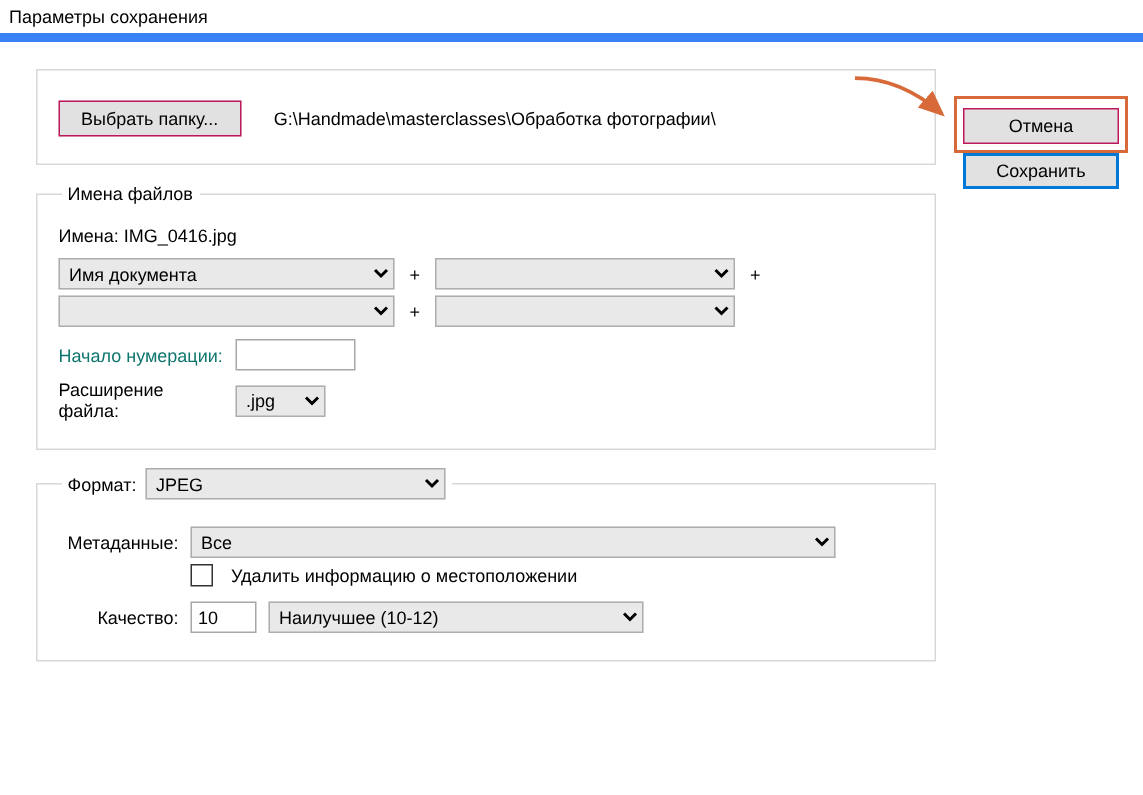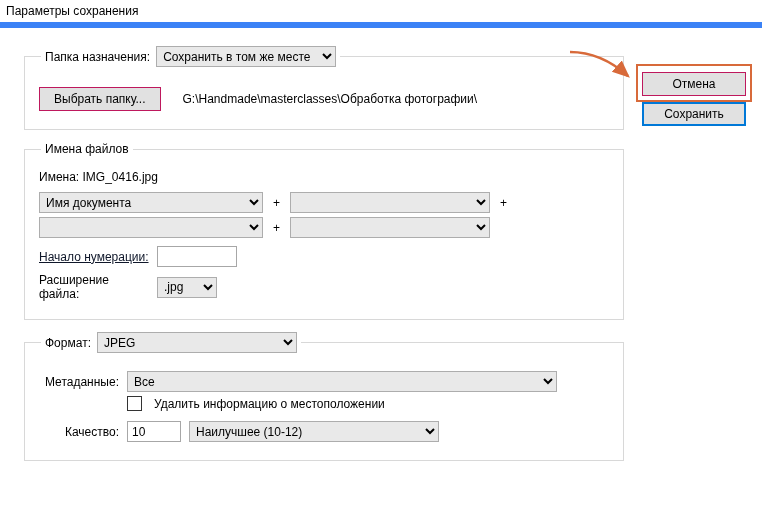--- a/index.html
+++ b/index.html
@@ -66,21 +66,21 @@
     border:2px solid #0078d7;
   }
   .checkbox {
     width:15px; height:15px;
     border:1px solid #333;
     display:inline-block;
     vertical-align:middle;
     margin-right:4px;
     background:#fff;
   }
-  .disabled { color:#0f172a;text-decoration:underline; }
+  .disabled { color:#0f766e; }
 
   
   .side-buttons {
     position:absolute;
     right:16px; top:44px;
     display:flex; flex-direction:column; gap:6px;
     width:104px;
   }
   .side-buttons .btn { width:100%; }
 
@@ -105,45 +105,39 @@
 
   .path-text { font-size:12px; margin-left:14px; }
 
   .example-label { margin:2px 0 8px 0; }
 
   .w260 { width:224px; }
   .w200 { width:200px; }
   .w180 { width:180px; }
   .w80  { width:80px; }
   .w60  { width:60px; }
-  .w40  { width:54px; }
+  .w40  { width:44px; }
   .w430 { width:430px; }
   .w250 { width:250px; }
 
   
   fieldset.dest legend { display:flex; align-items:center; gap:6px; }
   fieldset.dest { padding-top:16px; }
 
 </style>
 </head>
 <body>
 
 <div class="titlebar">Параметры сохранения</div>
 
 <div class="content">
 
   <div class="main-area">
 
     <fieldset class="group dest">
-      <legend>
-        <span class="inline-legend">Папка назначения:</span>
-        <select class="combo w180">
-          <option>Сохранить в том же месте</option>
-        </select>
-      </legend>
       <div class="row">
         <button class="btn">Выбрать папку...</button>
         <span class="path-text">G:\Handmade\masterclasses\Обработка фотографии\</span>
       </div>
     </fieldset>
 
     <fieldset class="group">
       <legend>Имена файлов</legend>
 
       <div class="example-label">

